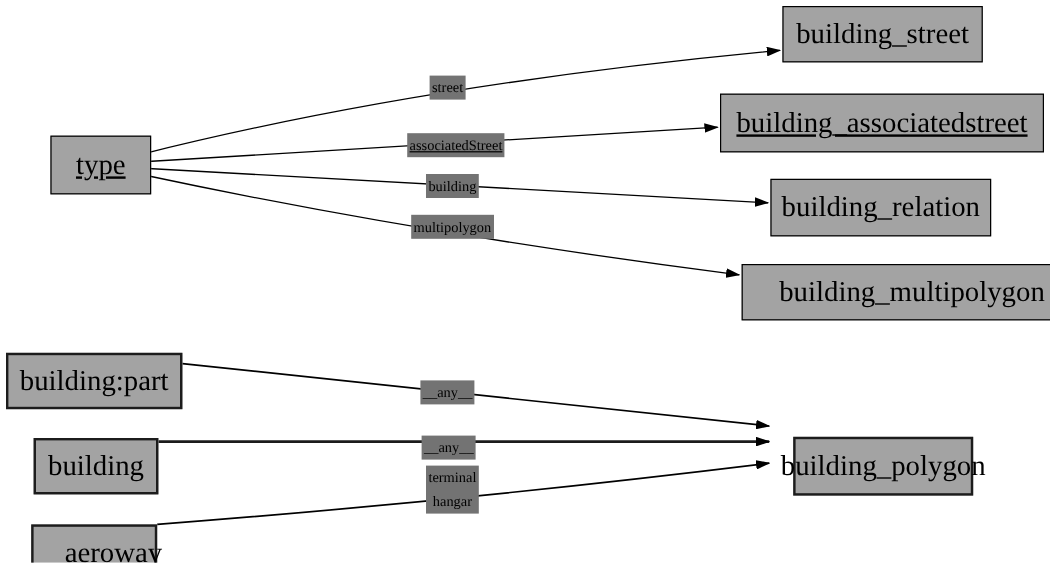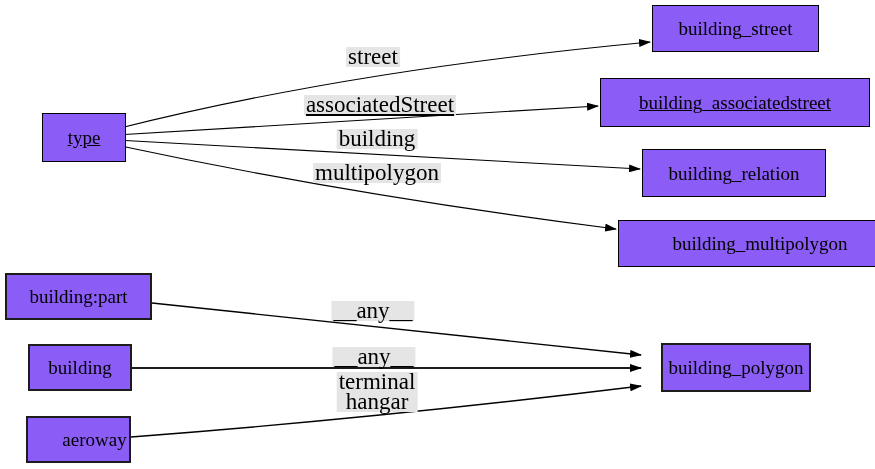--- a/index.html
+++ b/index.html
@@ -19,42 +19,44 @@
   .edges-svg {
     position: absolute;
     left: 0;
     top: 0;
     width: 875px;
     height: 469px;
   }
   .node {
     position: absolute;
     box-sizing: border-box;
-    background: #8b5cf6;
+    background: #a3a3a3;
     border: 1px solid #000000;
     display: flex;
     align-items: center;
     justify-content: center;
-    font-size: 19px;
+    font-size: 24px;
     line-height: 1;
     white-space: nowrap;
   }
   .node.thick {
     border-width: 2px;
     border-color: #1c1c1c;
+    margin-top: 21px;
   }
   .edge-label {
     position: absolute;
     transform: translate(-50%, -50%);
-    font-size: 23px;
+    font-size: 12px;
     line-height: 20px;
     white-space: pre-line;
     text-align: center;
-    background: #e5e5e5;
+    background: #737373;
     padding: 0 2px;
+    margin-top: 16px;
   }
 </style>
 </head>
 <body>
 
 <div class="canvas">
 
   <svg class="edges-svg" viewBox="0 0 875 469" xmlns="http://www.w3.org/2000/svg">
     <defs>
       <marker id="arrow" markerWidth="12" markerHeight="8" refX="11" refY="4" orient="auto" markerUnits="userSpaceOnUse">

